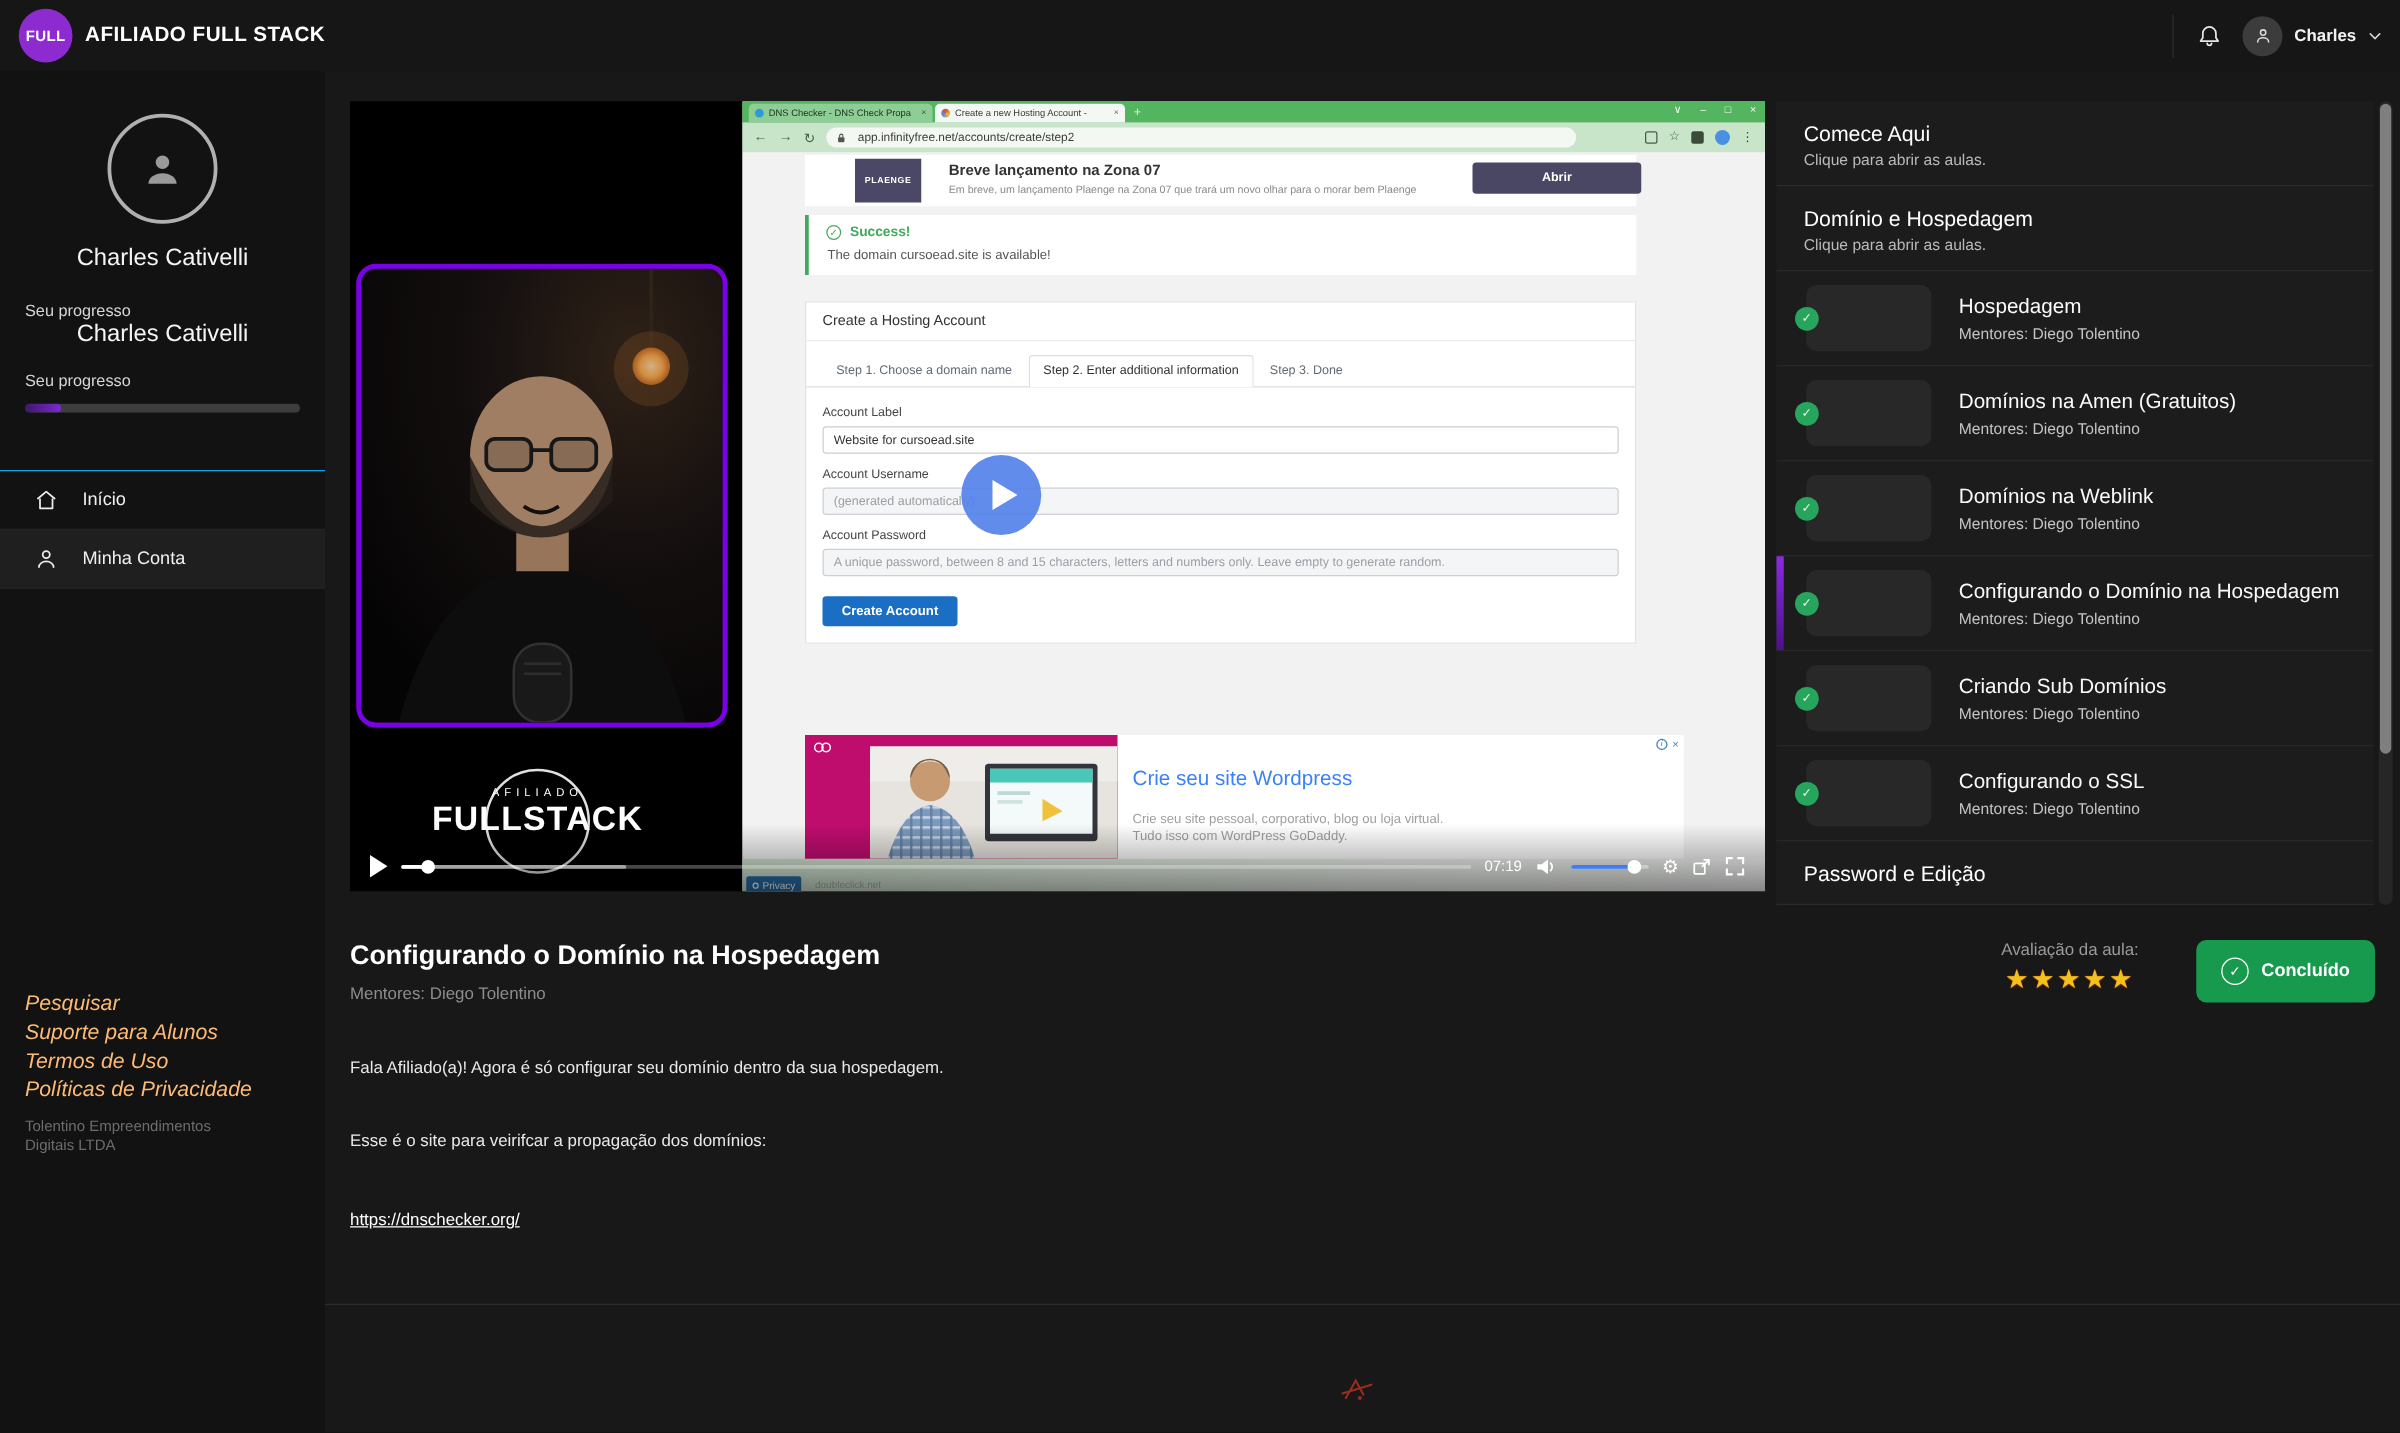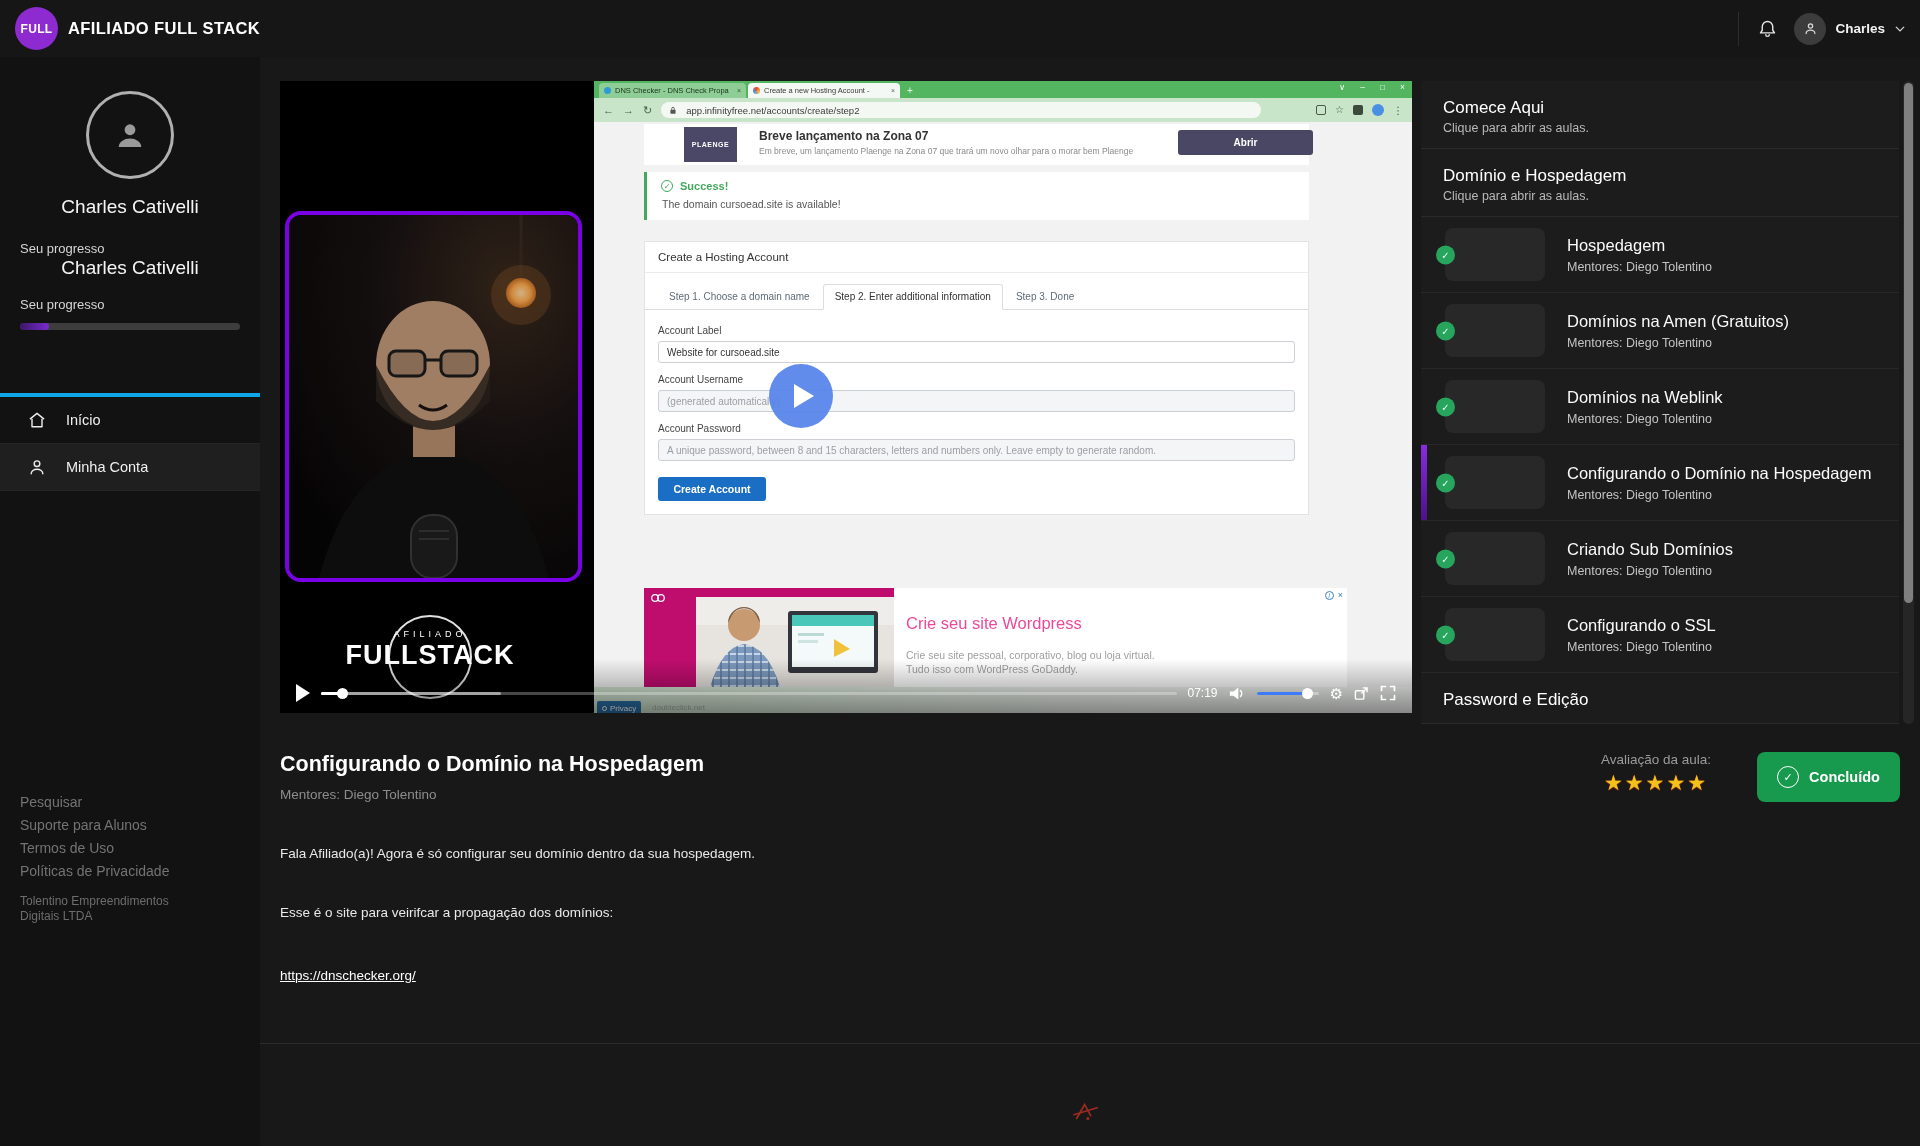--- a/index.html
+++ b/index.html
@@ -27,26 +27,26 @@
   
   .sidebar { position:absolute; left:0; top:57px; width:260px; height:1089px; background:#121212; z-index:20; }
   .avatar-big { width:88px; height:88px; border-radius:50%; border:3px solid #b0b0b0; margin:34px auto 0;
     display:flex; align-items:center; justify-content:center; }
   .profile-name { margin-top:17px; text-align:center; color:#f5f5f5; font-size:19px; }
   .progress-label { margin:23px 0 0 20px; color:#d6d6d6; font-size:13px; }
   .profile-name2 { margin-top:1px; text-align:center; color:#f5f5f5; font-size:19px; }
   .progress-label2 { margin:18px 0 0 20px; color:#d6d6d6; font-size:13px; }
   .progress-track { margin:11px 20px 0; height:7px; border-radius:4px; background:#3d3d3d; overflow:hidden; }
   .progress-fill { height:100%; border-radius:4px; background:linear-gradient(90deg,#3d1769,#7b2bd0); width:13%; }
-  .side-nav { margin-top:63px; border-top:4px solid #0ea5e9; }
+  .side-nav { margin-top:46px; border-top:1px solid #0ea5e9; }
   .nav-item { height:47px; display:flex; align-items:center; gap:19px; padding-left:27px;
     border-bottom:1px solid #242424; color:#f0f0f0; font-size:14.5px; cursor:pointer; }
   .nav-item.active { background:#1f1f1f; }
   .side-links { position:absolute; left:20px; top:734px; width:220px; }
-  .side-link { color:#737373; font-size:14px; line-height:23px; cursor:pointer; }
+  .side-link { color:#fdba74; font-size:17px; line-height:23px; cursor:pointer;font-style:italic; }
   .company { margin-top:11px; color:#6d6d6d; font-size:12px; line-height:15px; width:182px; }
 
   
   .player { position:absolute; left:280px; top:81px; width:1132px; height:632px; background:#000; overflow:hidden; z-index:10; }
 
   
   .browser { position:absolute; left:314px; top:0; right:0; bottom:0; background:#f2f2f2; }
   .tabbar { position:relative; height:17px; background:#53b55f; display:flex; align-items:flex-end; padding-left:5px; }
   .tab { height:15px; border-radius:4px 4px 0 0; display:flex; align-items:center; gap:4px; padding:0 5px; font-size:7.5px; white-space:nowrap; overflow:hidden; }
   .tab.inactive { background:#8fcd96; color:#17341b; width:147px; }
@@ -100,21 +100,21 @@
   .rc-label { color:#333; font-size:10px; }
   .rc-brand { position:absolute; right:7px; top:9px; width:34px; text-align:center; }
   .rc-name { color:#555; font-size:6.5px; margin-top:1px; }
   .rc-links { color:#888; font-size:6px; margin-top:1px; }
   .btn-create { margin-top:16px; width:108px; height:24px; background:#1a6fc4; border-radius:3px; color:#fff;
     font-size:10.5px; font-weight:700; display:flex; align-items:center; justify-content:center; }
   .pg-ad { position:absolute; left:0; top:466px; width:703px; height:99px; background:#fff; }
   .ad-left { position:absolute; left:0; top:0; width:250px; height:99px; background:#bf0d6e; }
   .go-logo { position:absolute; left:6px; top:5px; }
   .ad-photo { position:absolute; left:52px; top:9px; width:198px; height:90px; }
-  .ad-headline { position:absolute; left:262px; top:26px; color:#ec4899; font-size:16.5px; }
+  .ad-headline { position:absolute; left:262px; top:26px; color:#3b82f6; font-size:16.5px; }
   .ad-body { position:absolute; left:262px; top:60px; width:268px; color:#9e9e9e; font-size:10.5px; line-height:14px; }
   .ad-ctrl { position:absolute; right:4px; top:3px; display:flex; gap:4px; align-items:center; }
   .ad-i { width:9px; height:9px; border:1px solid #3b82c4; border-radius:50%; color:#3b82c4; font-size:6.5px;
     display:flex; align-items:center; justify-content:center; font-style:italic; }
   .ad-x { color:#3b82c4; font-size:9px; line-height:9px; }
   .privacy-badge { position:absolute; left:3px; top:579px; height:15px; background:#2a6fa8; border-radius:2px;
     color:#fff; font-size:8px; display:flex; align-items:center; gap:3px; padding:0 5px; }
   .privacy-dot { width:5px; height:5px; border:1px solid #fff; border-radius:50%; }
   .ads-hint { position:absolute; left:58px; top:581px; color:#6a6a6a; font-size:8px; opacity:.45; }
   .pg-bottom-strip { position:absolute; left:0; right:0; top:565px; bottom:0; background:linear-gradient(90deg,#cfe3cf,#edf2ec 60%,#f5f7f5); }

